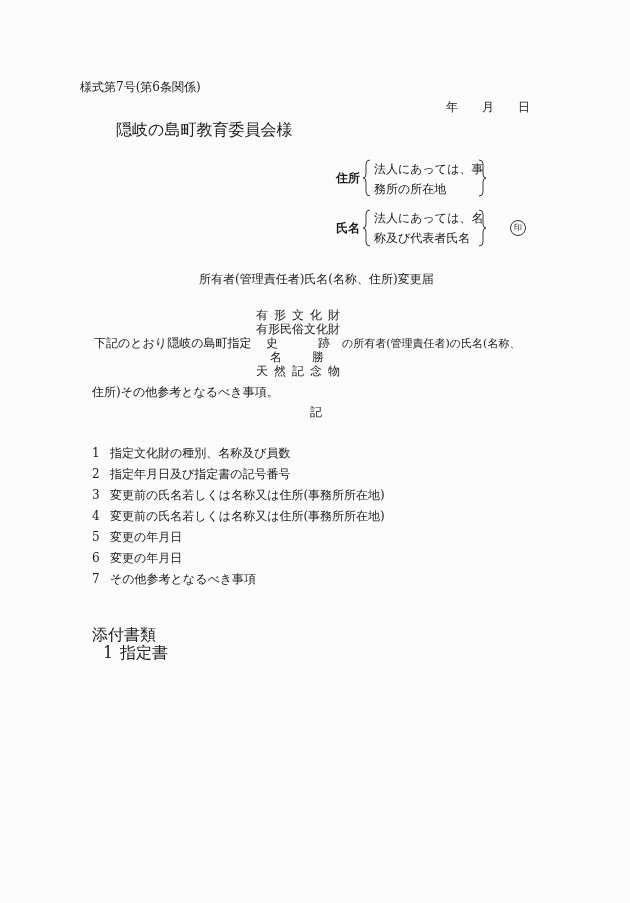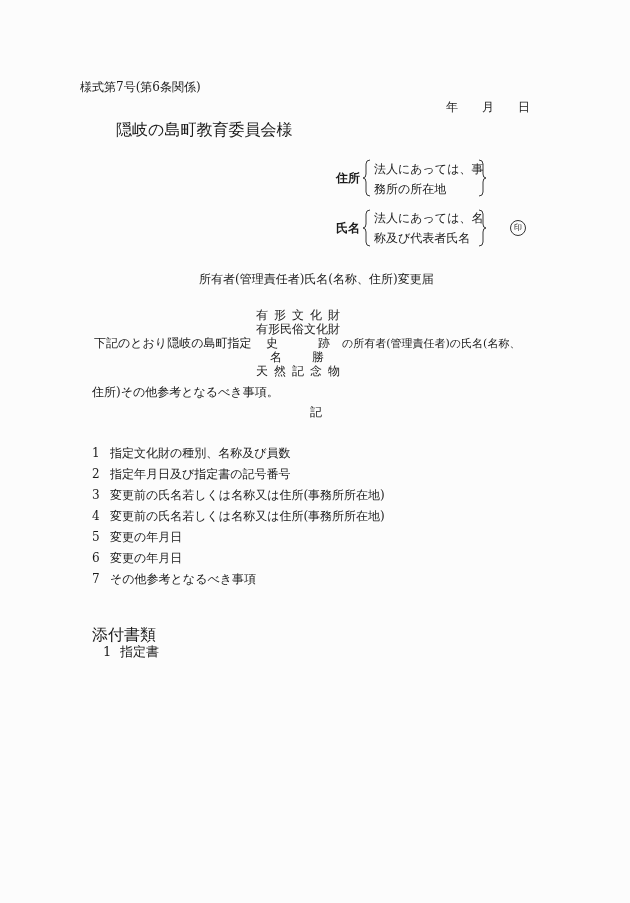--- a/index.html
+++ b/index.html
@@ -63,21 +63,21 @@
     .body-continue { left: 92px; top: 386px; font-size: 12px; }
 
     .ki-mark { left: 310px; top: 406px; font-size: 12px; }
 
     .items { position: absolute; left: 92px; top: 447px; font-size: 12px; }
     .item { position: absolute; left: 0; white-space: nowrap; }
     .item-num { position: absolute; left: 0; width: 14px; }
     .item-text { position: absolute; left: 18px; }
 
     .attach-title { left: 92px; top: 627px; font-size: 16px; }
-    .attach-item { left: 103px; top: 645px; font-size: 13px; }
+    .attach-item { left: 103px; top: 645px; font-size: 16px; }
     .attach-item .num { display: inline-block; width: 17px; }
   </style>
 </head>
 <body>
 
 <div class="abs form-number">様式第7号(第6条関係)</div>
 
 <div class="abs date-line">
   <span class="date-year">年</span>
   <span class="date-month">月</span>

